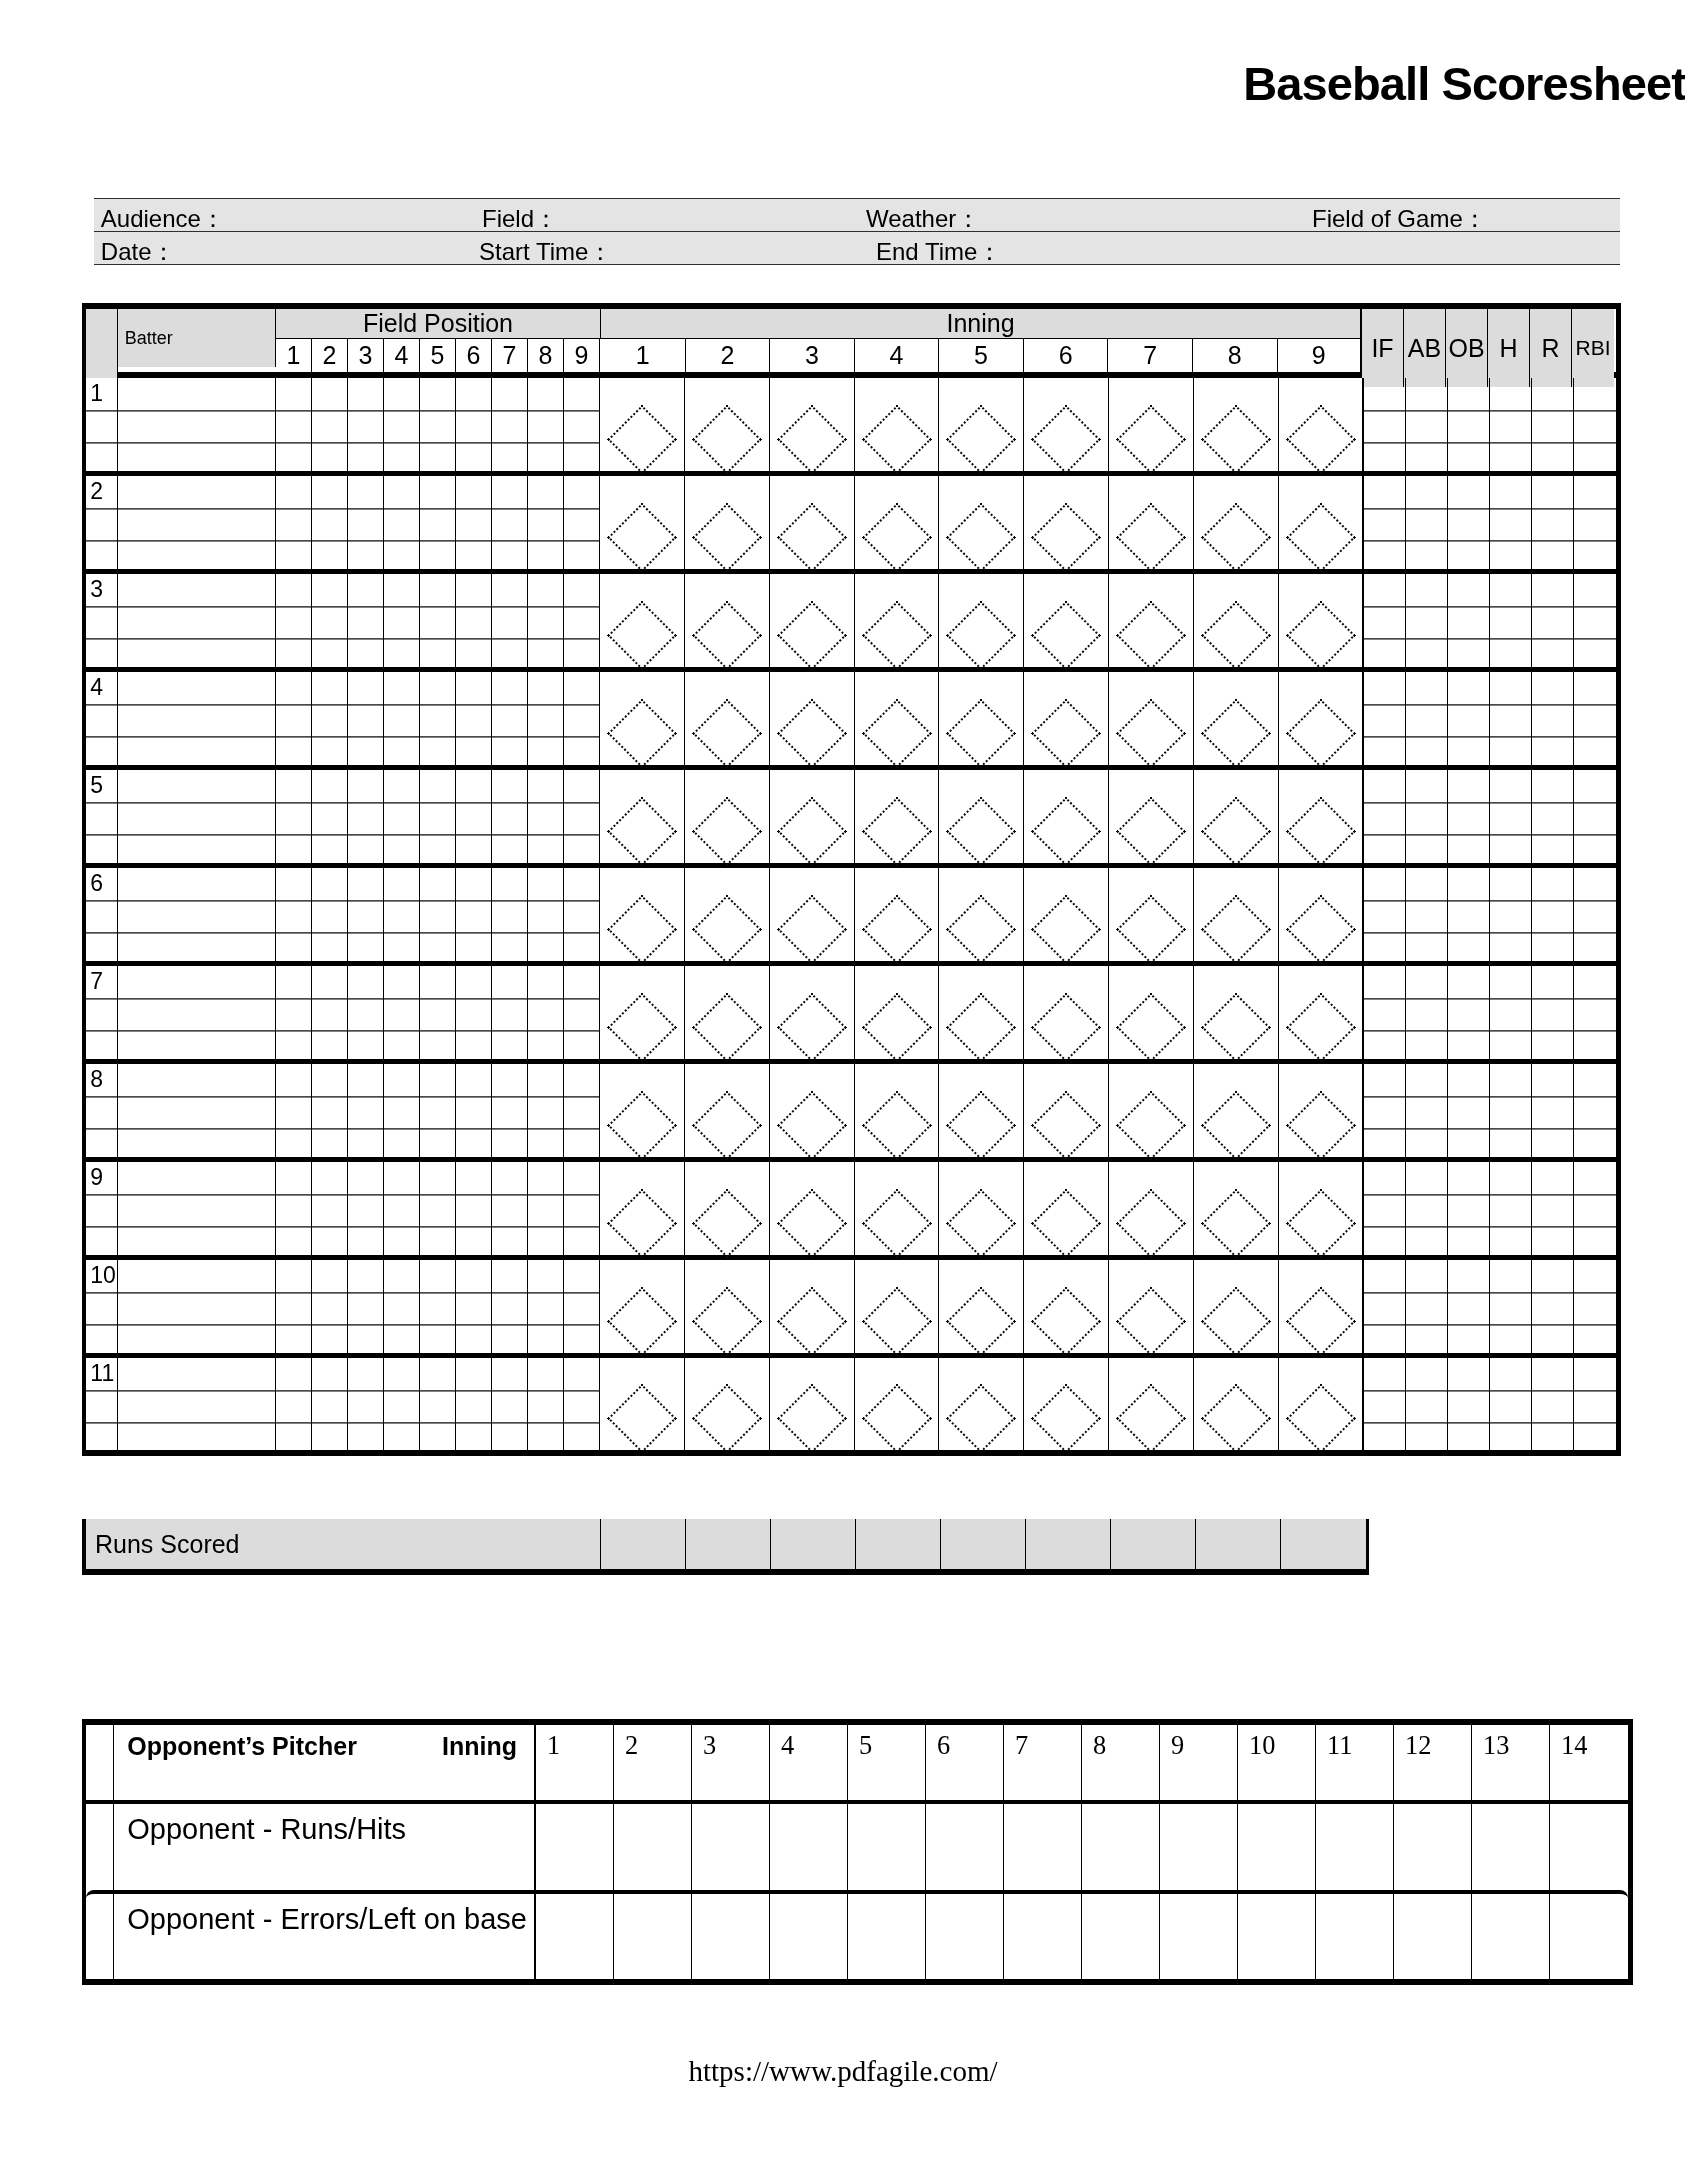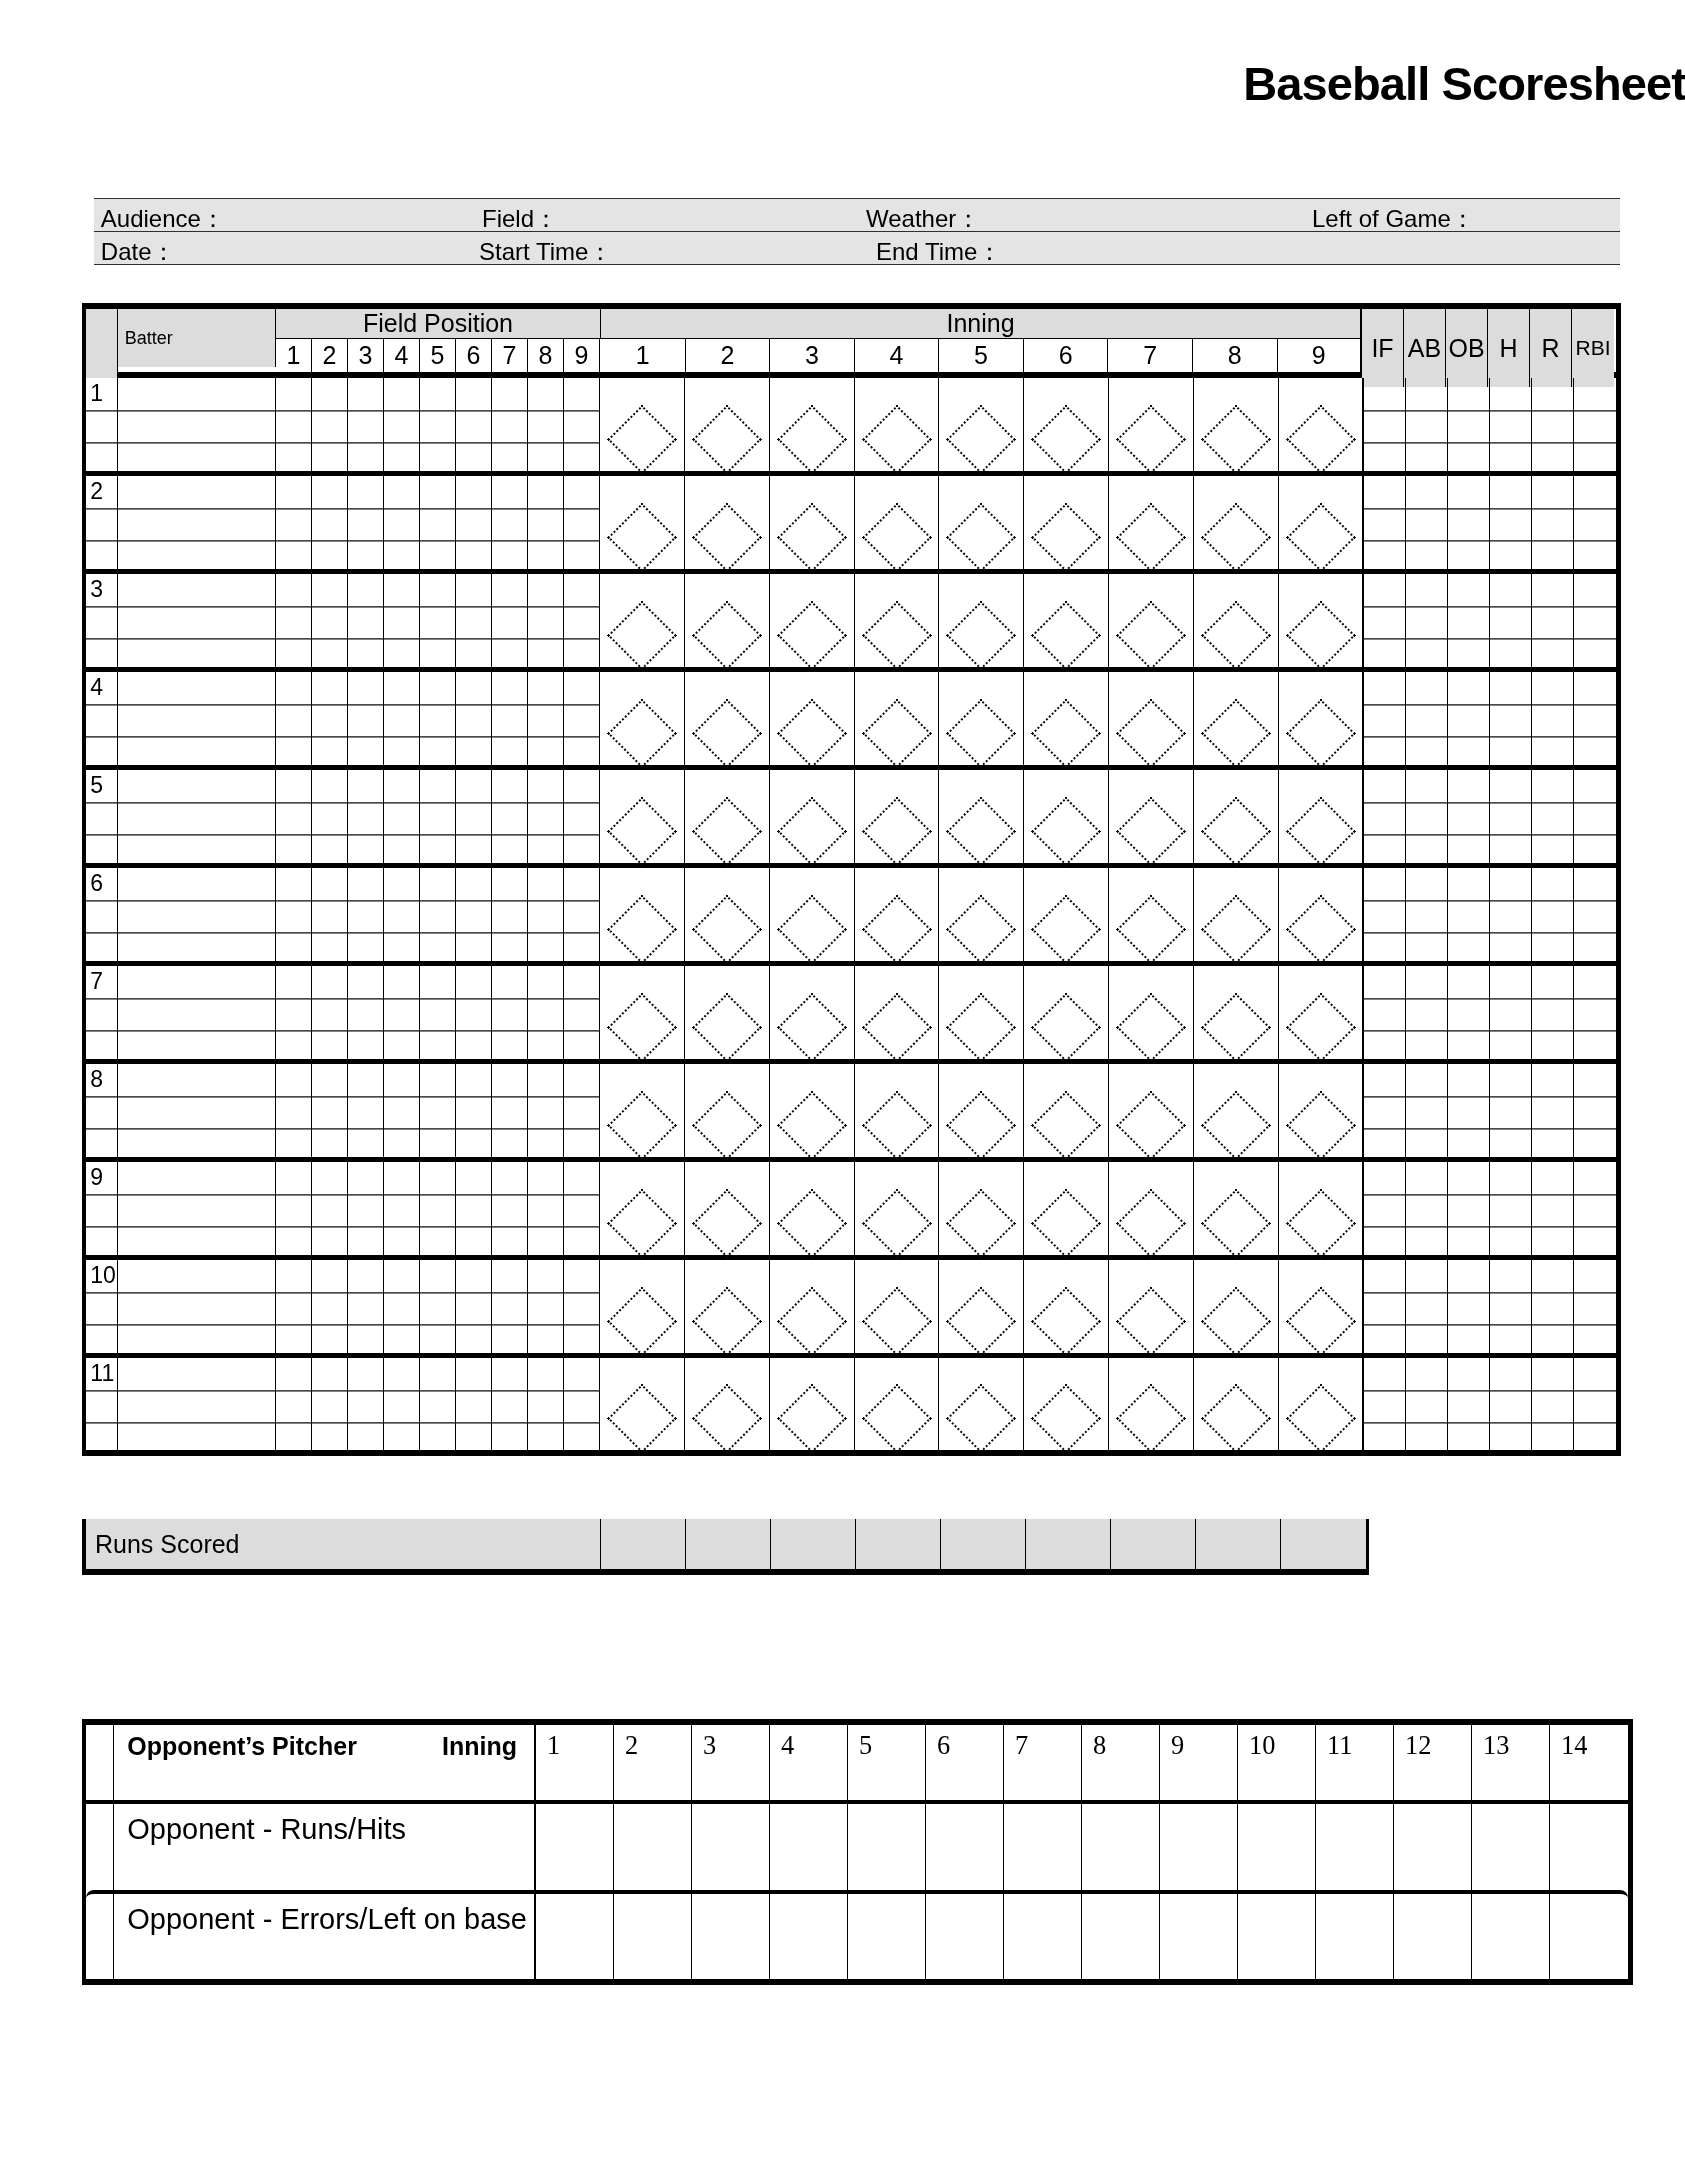--- a/index.html
+++ b/index.html
@@ -110,21 +110,21 @@
 
 <div id="canvas">
 
   <h1 class="title">Baseball Scoresheet</h1>
 
   <div class="info-bar">
     <div class="info-row">
       <span style="left:6.8px">Audience：</span>
       <span style="left:388px">Field：</span>
       <span style="left:772px">Weather：</span>
-      <span style="left:1218px">Left of Game：</span>
+      <span style="left:1218px">Field of Game：</span>
     </div>
     <div class="info-row">
       <span style="left:6.8px">Date：</span>
       <span style="left:385px">Start Time：</span>
       <span style="left:782px">End Time：</span>
     </div>
   </div>
 
   <div class="main-table">
     <div class="sheet-header flexrow">
@@ -773,15 +773,16 @@
           <div class="cell o-inn br"></div>
           <div class="cell o-inn br"></div>
           <div class="cell o-inn br"></div>
           <div class="cell o-inn br"></div>
           <div class="cell o-inn br"></div>
           <div class="cell o-inn br0"></div>
         </div>
     </div>
   </div>
 
+  <div class="footer">https://www.pdfagile.com/</div>
 
 </div>
 
 
 </body></html>

